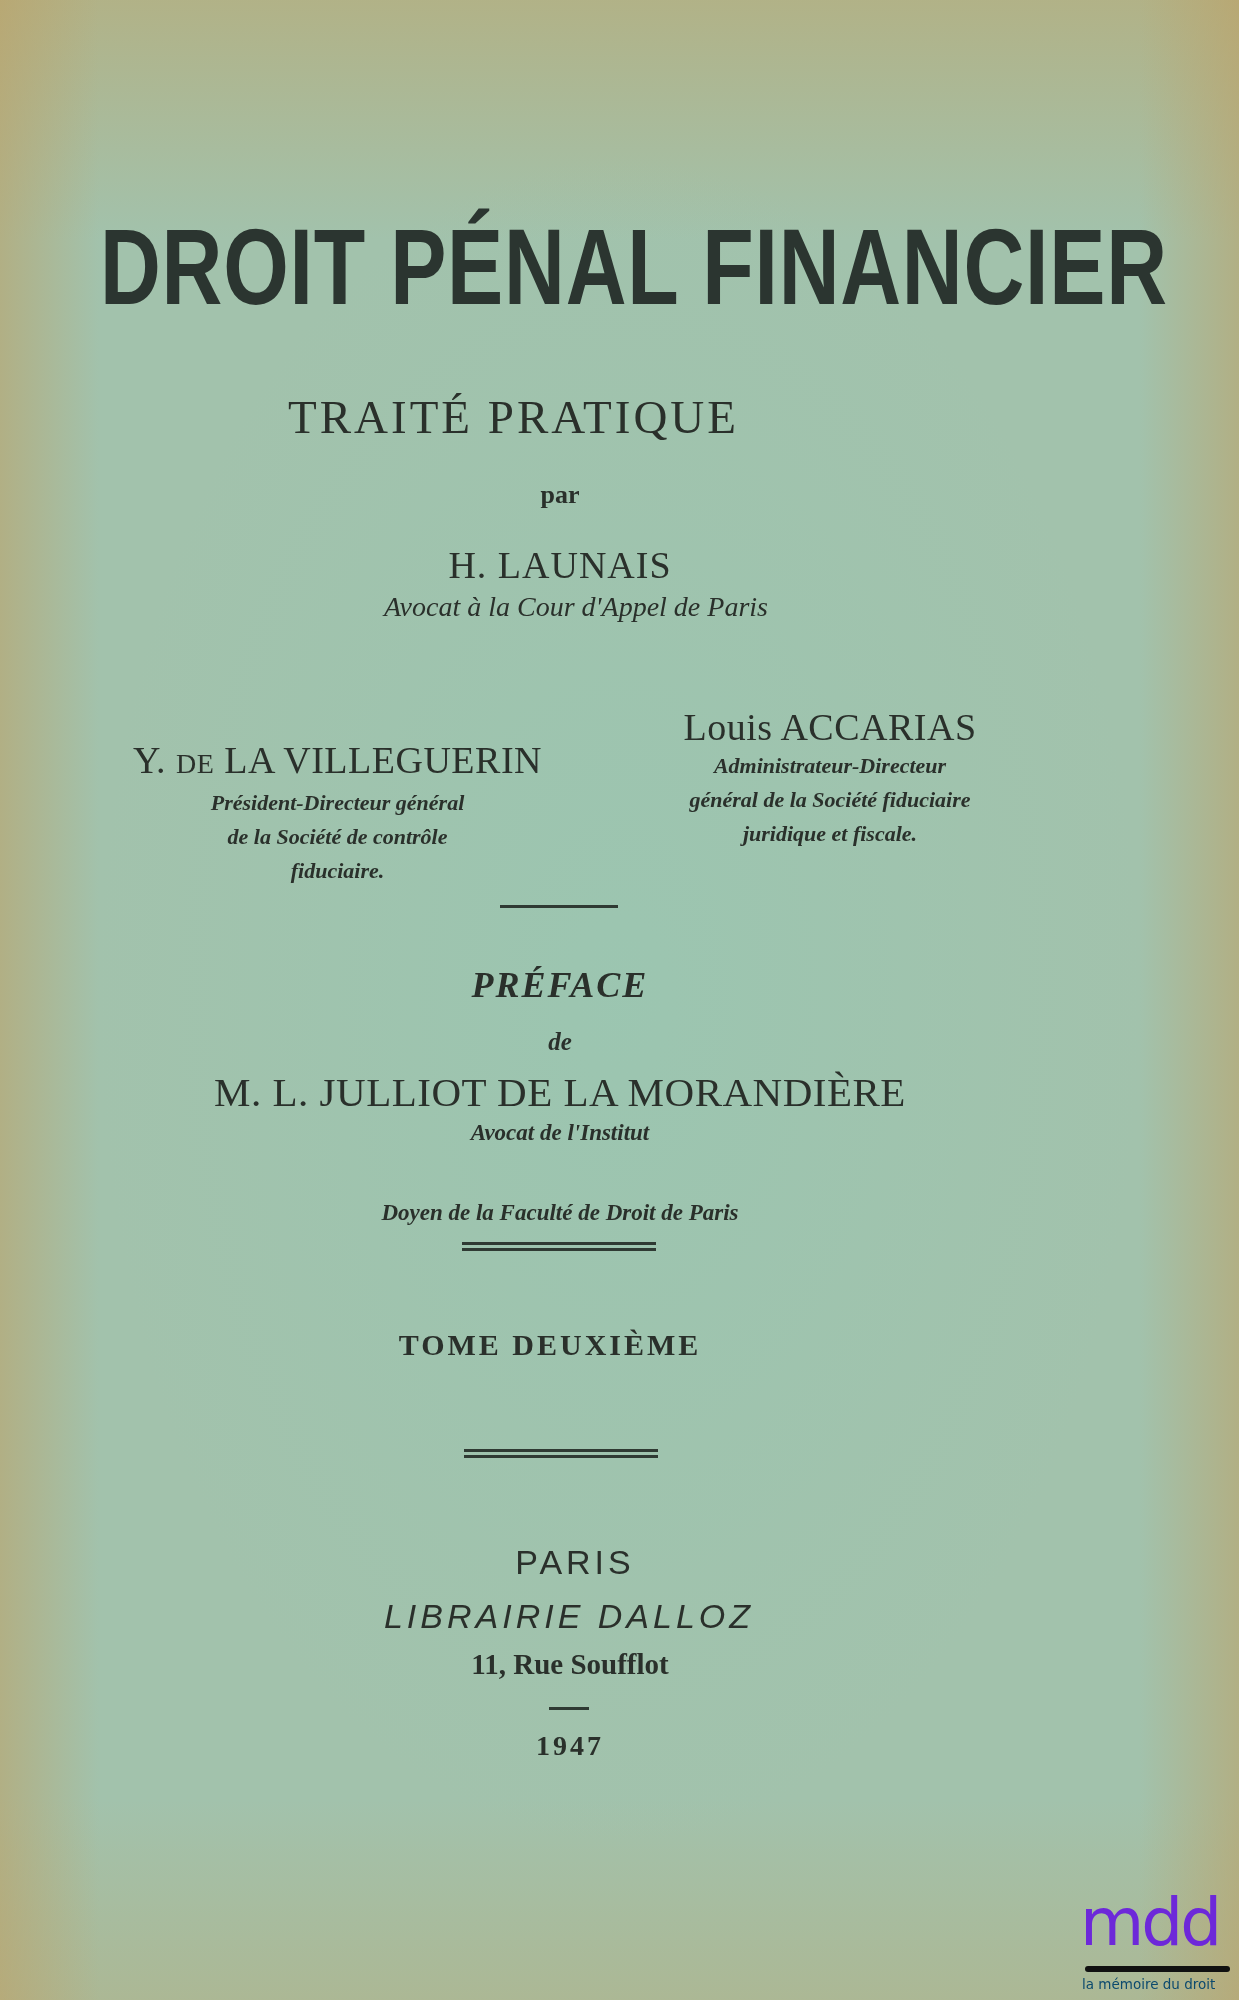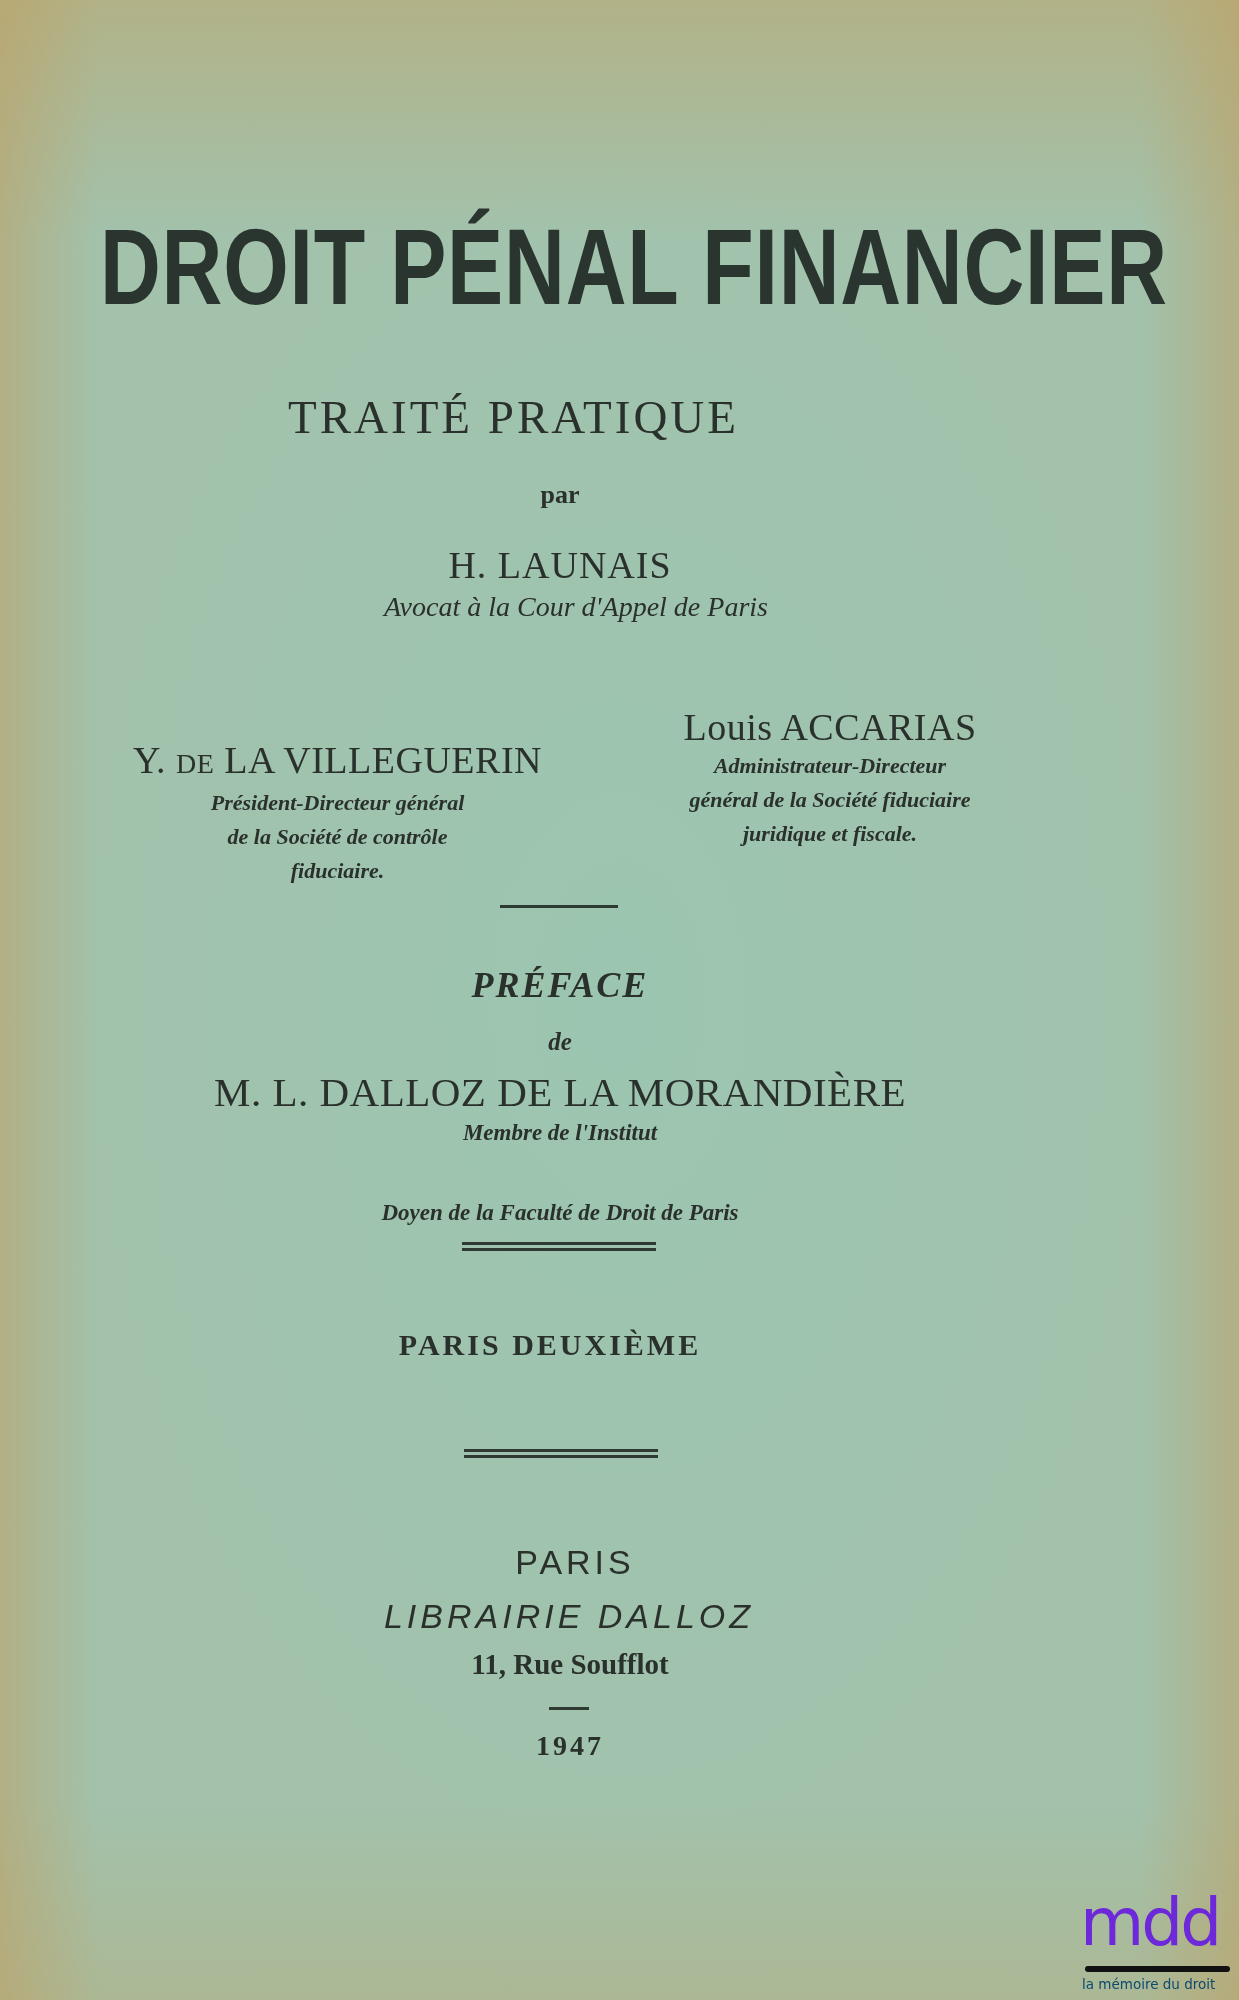--- a/index.html
+++ b/index.html
@@ -71,27 +71,27 @@
   </div>
   <div class="role">Administrateur-Directeur</div>
   <div class="role">général de la Société fiduciaire</div>
   <div class="role">juridique et fiscale.</div>
 </div>
 
 <div class="rule" style="left:500px;top:905px;width:118px;"></div>
 
 <div class="t center" id="preface">PRÉFACE</div>
 <div class="t center" id="de">de</div>
-<div class="t center" id="prefacer">M. L. DALLOZ DE LA MORANDIÈRE</div>
-<div class="t center" id="pref-role1">Membre de l'Institut</div>
+<div class="t center" id="prefacer">M. L. JULLIOT DE LA MORANDIÈRE</div>
+<div class="t center" id="pref-role1">Avocat de l'Institut</div>
 <div class="t center" id="pref-role2">Doyen de la Faculté de Droit de Paris</div>
 
 <div class="dbl" style="left:462px;top:1242px;width:194px;"></div>
 
-<div class="t center" id="tome">PARIS DEUXIÈME</div>
+<div class="t center" id="tome">TOME DEUXIÈME</div>
 
 <div class="dbl" style="left:464px;top:1449px;width:194px;"></div>
 
 <div class="t center" id="city">PARIS</div>
 <div class="t center" id="publisher">LIBRAIRIE DALLOZ</div>
 <div class="t center" id="address">11, Rue Soufflot</div>
 <div class="rule" style="left:549px;top:1707px;width:40px;"></div>
 <div class="t center" id="year">1947</div>
 
 <div id="logo">

